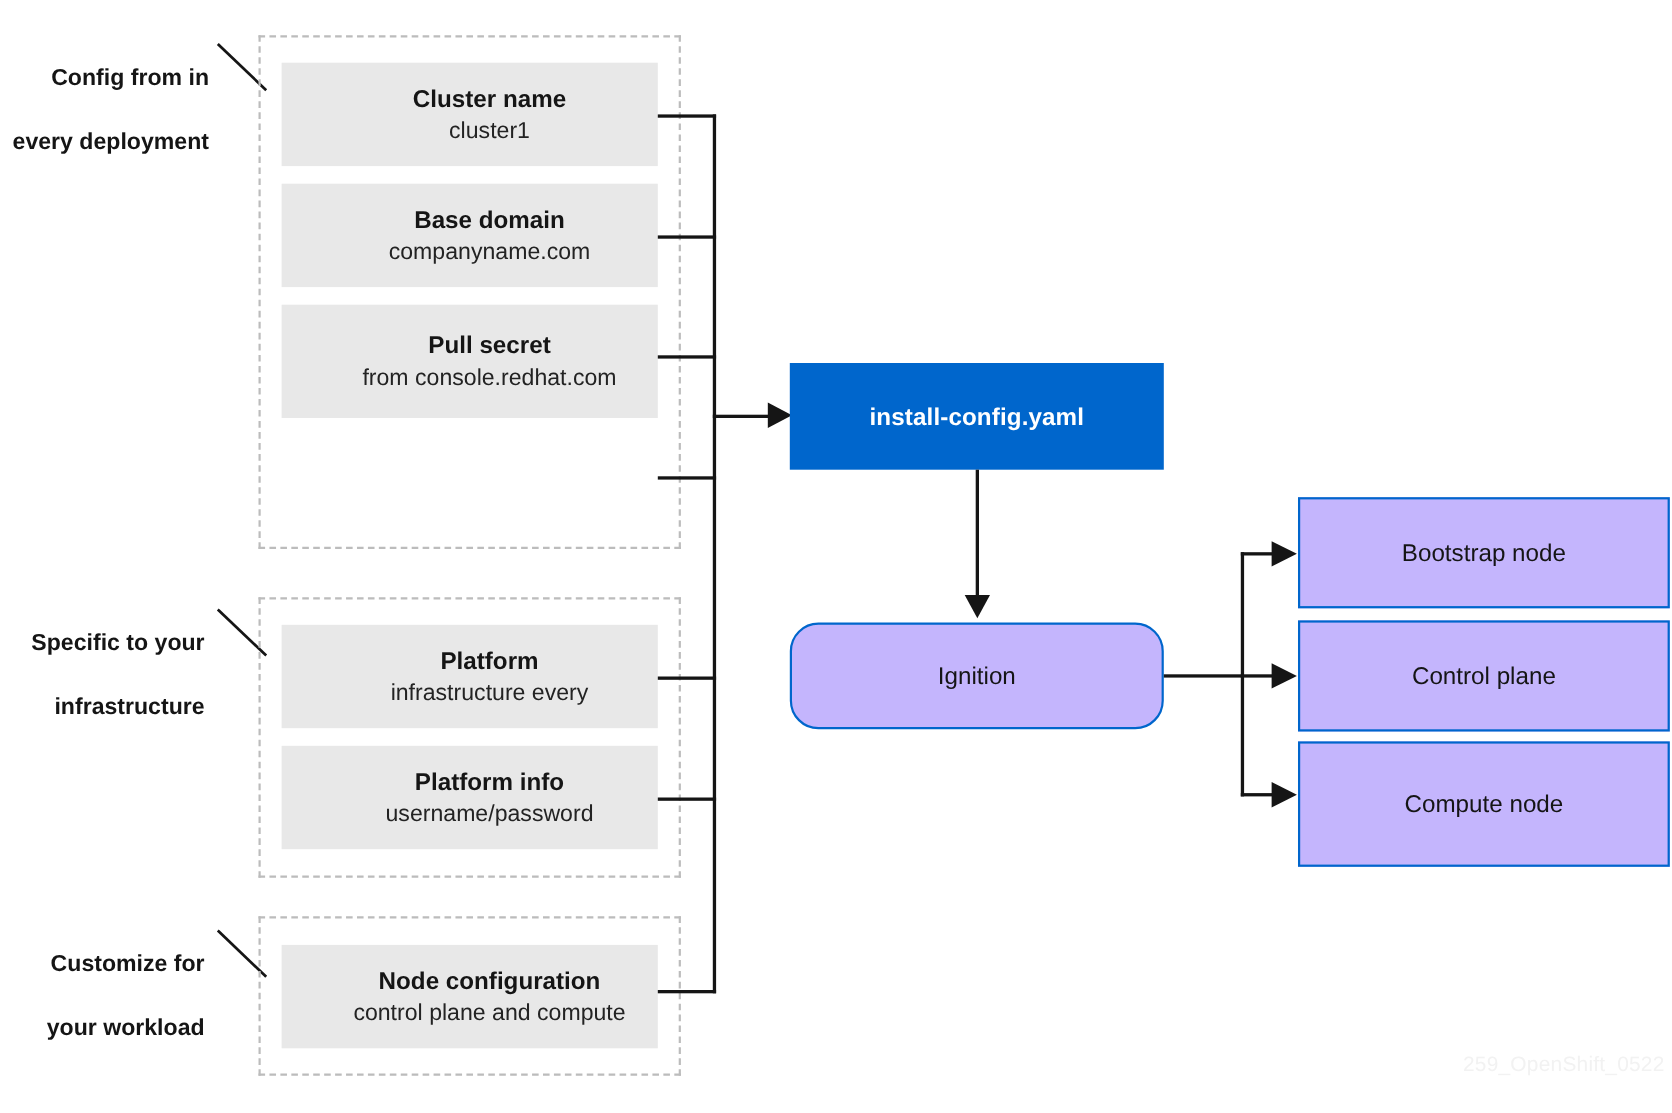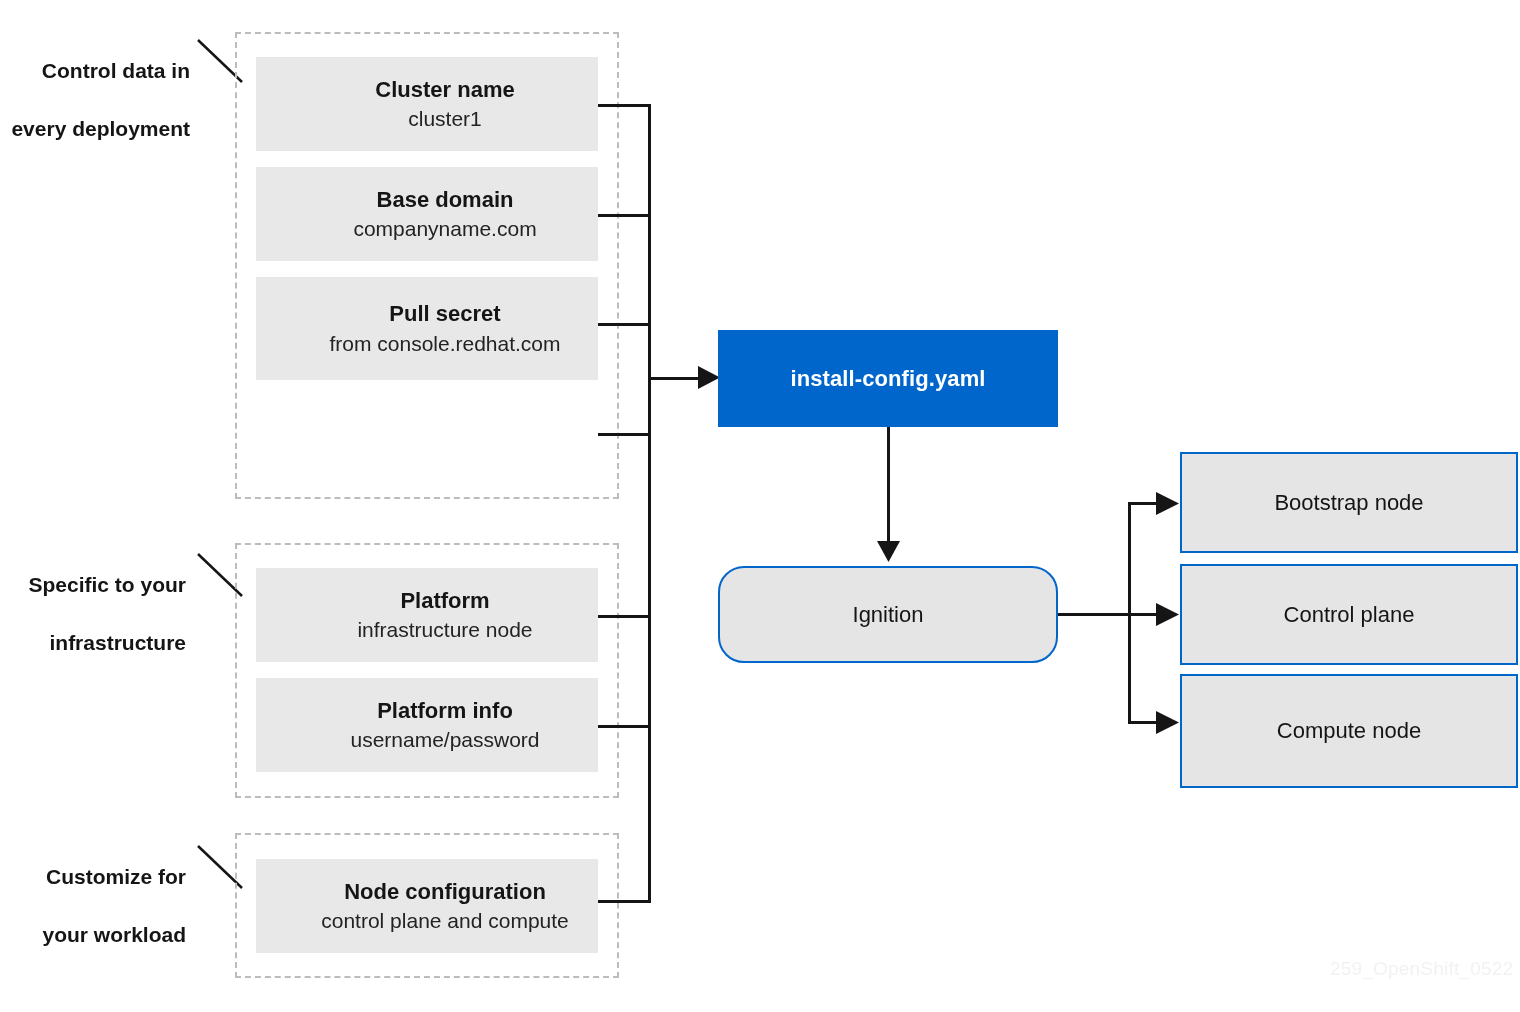--- a/index.html
+++ b/index.html
@@ -71,21 +71,21 @@
   }
   .blue-solid .label {
     font-size: 22px;
     font-weight: bold;
     color: #ffffff;
     letter-spacing: 0.1px;
   }
   
   .blue-outline {
     position: absolute;
-    background: #e5e5e5;
+    background: #c4b5fd;
     border: 2px solid #0066cc;
     box-sizing: border-box;
     display: flex;
     align-items: center;
     justify-content: center;
   }
   .blue-outline .label {
     font-size: 22px;
     font-weight: normal;
     color: #151515;
@@ -117,21 +117,21 @@
     letter-spacing: 0.2px;
     white-space: nowrap;
   }
 </style>
 </head>
 <body>
 
 <div id="canvas">
 
   <div class="annot" style="left:0px; top:28px; width:190px;">
-    <div>Control data in</div>
+    <div>Config from in</div>
     <div>every deployment</div>
   </div>
 
   <div class="annot" style="left:0px; top:542px; width:186px;">
     <div>Specific to your</div>
     <div>infrastructure</div>
   </div>
 
   <div class="annot" style="left:0px; top:834px; width:186px;">
     <div>Customize for</div>
@@ -163,21 +163,21 @@
   </div>
 
   <div class="card" style="left:256px; top:277px; width:342px; height:103px;">
     <div class="card-title">Pull secret</div>
     <div class="card-sub">from console.redhat.com</div>
   </div>
 
 
   <div class="card" style="left:256px; top:568px; width:342px; height:94px;">
     <div class="card-title">Platform</div>
-    <div class="card-sub">infrastructure node</div>
+    <div class="card-sub">infrastructure every</div>
   </div>
 
   <div class="card" style="left:256px; top:678px; width:342px; height:94px;">
     <div class="card-title">Platform info</div>
     <div class="card-sub">username/password</div>
   </div>
 
   <div class="card" style="left:256px; top:859px; width:342px; height:94px;">
     <div class="card-title">Node configuration</div>
     <div class="card-sub">control plane and compute</div>

